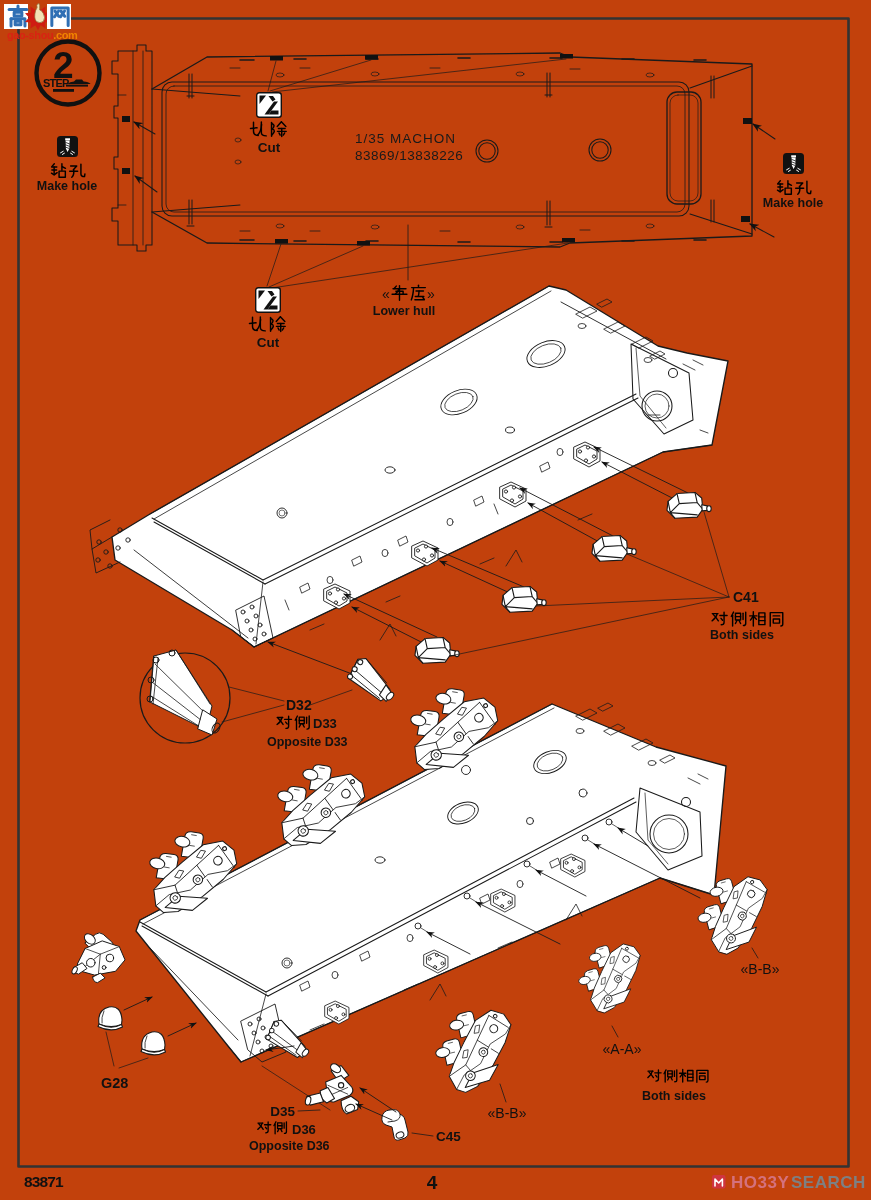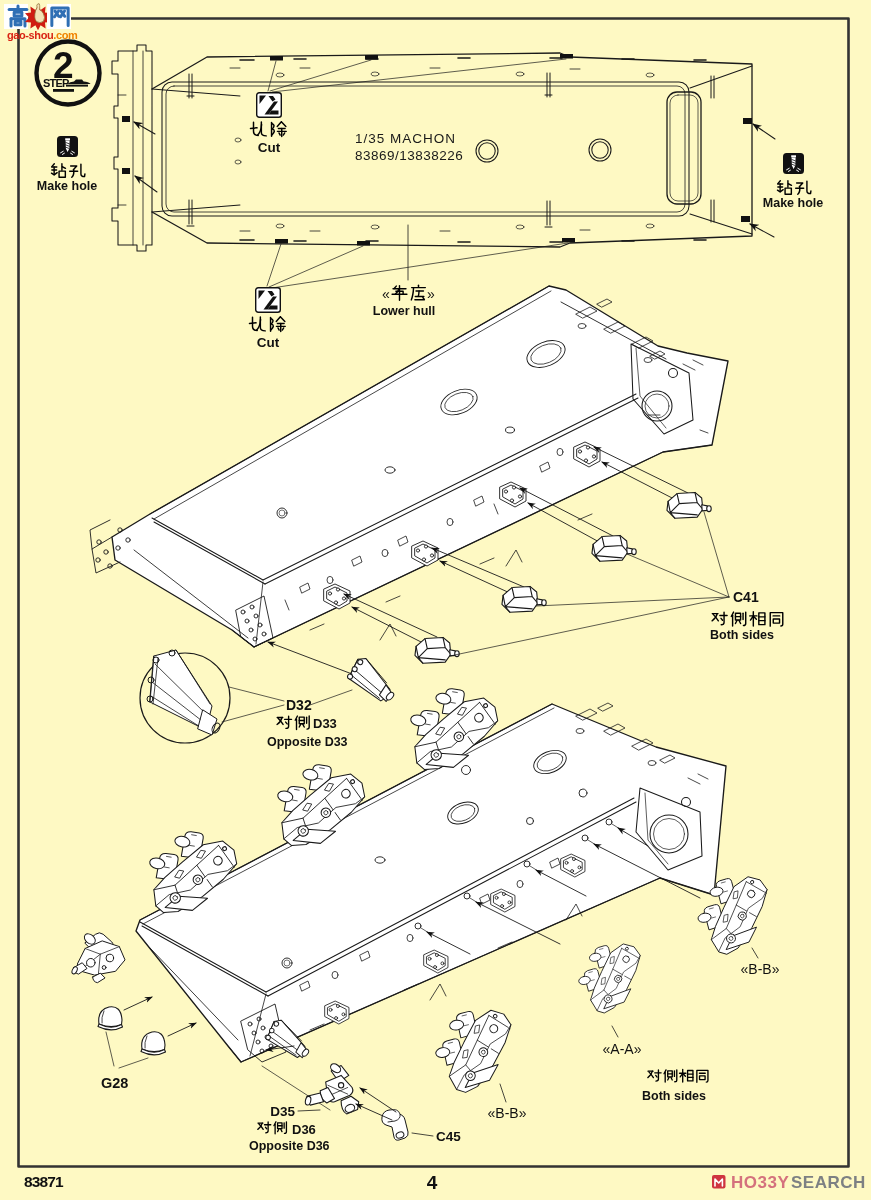--- a/index.html
+++ b/index.html
@@ -1,16 +1,16 @@
 <!DOCTYPE html>
 <html><head>
 <meta charset="utf-8">
 <style>
 html,body{margin:0;padding:0;background:#ffffff;}
-#page{position:relative;width:871px;height:1200px;background:#fef9c3;overflow:hidden;
+#page{position:relative;width:871px;height:1200px;background:#c2410c;overflow:hidden;
  font-family:"Liberation Sans",sans-serif;}
 svg text{font-family:"Liberation Sans",sans-serif;}
 </style>
 </head>
 <body>
 <div id="page">
 <svg width="871" height="1200" viewBox="0 0 871 1200" fill="none" stroke-linecap="round" stroke-linejoin="round">
 <defs>
 
 <g id="g-qie" stroke="currentColor" fill="none">

